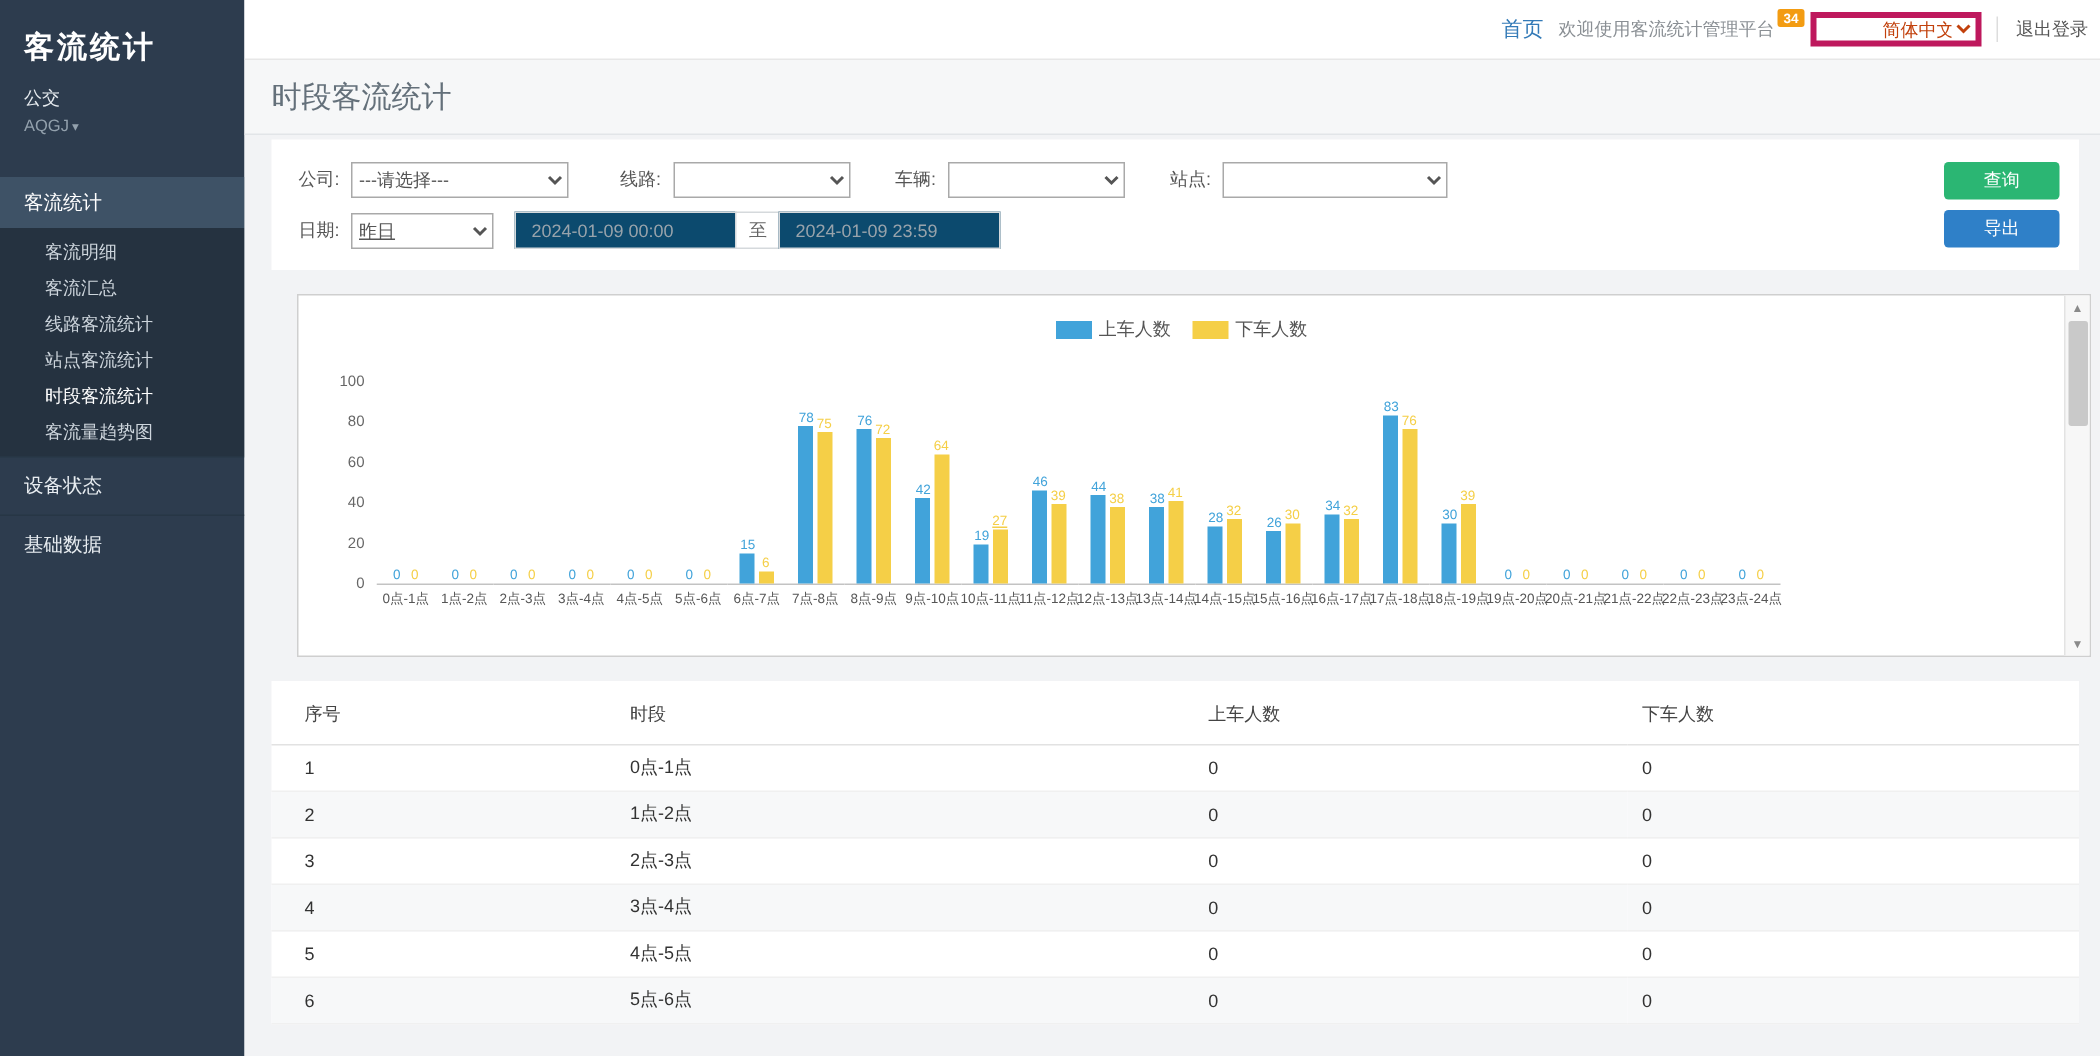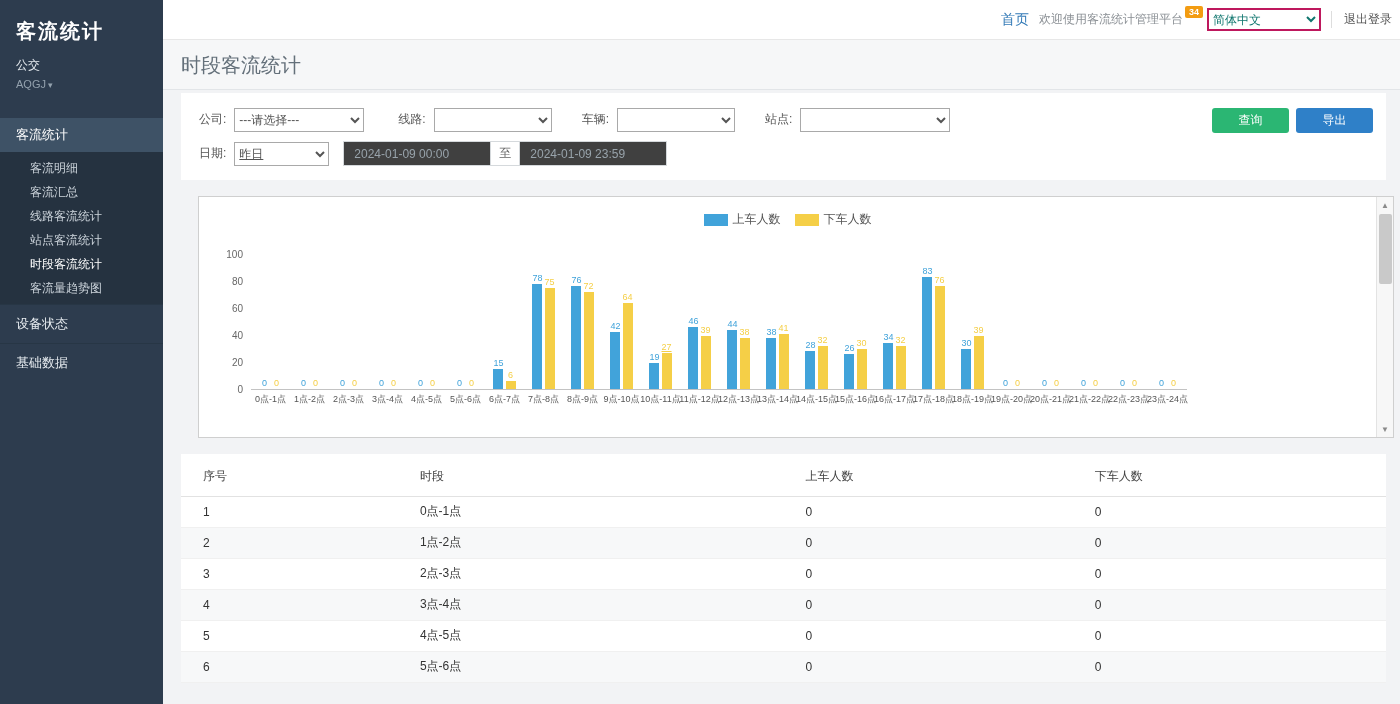--- a/index.html
+++ b/index.html
@@ -23,47 +23,47 @@
 
   
   .main { flex: 1; display: flex; flex-direction: column; height: 704px; overflow: hidden; background: #f2f3f5; }
 
   .topbar { height: 40px; flex: 0 0 40px; background: #ffffff; border-bottom: 1px solid #e7e7e7;
             display: flex; align-items: center; justify-content: flex-end; padding-right: 6px; }
   .home-link { color: #337ab7; font-size: 14px; margin-right: 10px; cursor: pointer; text-decoration: none; }
   .welcome { color: #8a8f94; font-size: 12px; }
   .badge { background: #f39c12; color: #fff; font-size: 9px; font-weight: bold; padding: 1px 4px; border-radius: 2px;
            align-self: flex-start; margin: 6px 4px 0 2px; }
-  .lang-select { height: 23px; width: 114px; font-size: 12px; color: #0f766e; border: 2px solid #be185d; background: #fff; margin-right: 10px; }
+  .lang-select { height: 23px; width: 114px; font-size: 12px; color: #c2410c; border: 4px solid #be185d; background: #fff; margin-right: 10px; padding-left: 40px; }
   .logout { color: #555; font-size: 12px; border-left: 1px solid #ddd; padding-left: 12px; margin-right: 2px; cursor: pointer; text-decoration: none; white-space: nowrap; }
 
   .page-header { padding: 13px 18px 12px 18px; border-bottom: 1px solid #e2e5e8; background: #f6f7f8; }
   .page-header h1 { font-size: 20px; font-weight: normal; color: #64707a; line-height: 24px; }
   .breadcrumb { margin-top: 9px; font-size: 12px; color: #8a8a8a; }
   .breadcrumb .crumb { color: #8a8a8a; cursor: pointer; }
   .breadcrumb .sep { margin: 0 6px; color: #b5b5b5; }
   .breadcrumb .current { color: #4a4a4a; cursor: default; }
 
   .content { flex: 1; padding: 3px 14px 0 18px; overflow: hidden; }
 
   
   .filter-panel { background: #ffffff; padding: 14px 18px; position: relative; }
   .filter-row { display: flex; align-items: center; height: 25px; }
   .filter-row + .filter-row { margin-top: 9px; }
   .filter-row label { color: #555; margin-right: 8px; font-size: 12px; }
   .sel { height: 24px; border: 1px solid #a9a9a9; background: #fff; font-size: 12px; color: #555; }
-  .w140 { width: 130px; margin-right: 34px; }
+  .w140 { width: 145px; margin-right: 34px; }
   .w120 { width: 118px; margin-right: 30px; }
   .w150 { width: 150px; }
   .w95 { width: 95px; margin-right: 14px; text-decoration: underline; }
-  .date-input { height: 25px; width: 148px; background: #404040; border: 1px solid #d5d9dc; color: #98a3ab;
+  .date-input { height: 25px; width: 148px; background: #0c4a6e; border: 1px solid #d5d9dc; color: #98a3ab;
                 font-size: 12px; padding: 0 10px; }
   .at-label { display: inline-block; height: 25px; line-height: 23px; border: 1px solid #d5d9dc; background: #fff;
               color: #666; padding: 0 8px; margin: 0 -1px; }
-  .filter-buttons { position: absolute; right: 13px; top: 15px; display: flex; gap: 7px; }
+  .filter-buttons { position: absolute; right: 13px; top: 15px; display: flex; flex-direction: column; gap: 7px; }
   .btn { width: 77px; height: 25px; border: none; border-radius: 3px; color: #fff; font-size: 12px; cursor: pointer; }
   .btn-query { background: #2bb673; }
   .btn-export { background: #2f80c8; }
 
   
   .chart-card { margin: 16px 17px 16px 17px; margin-right: -8px; background: #fff; border: 1px solid #cfcfcf;
                 height: 242px; position: relative; display: flex; }
   .chart-inner { flex: 1; padding: 12px 10px 10px 10px; overflow: hidden; }
   .chart-header { position: relative; height: 22px; }
   .chart-title { font-size: 14px; font-weight: bold; color: #333; }

